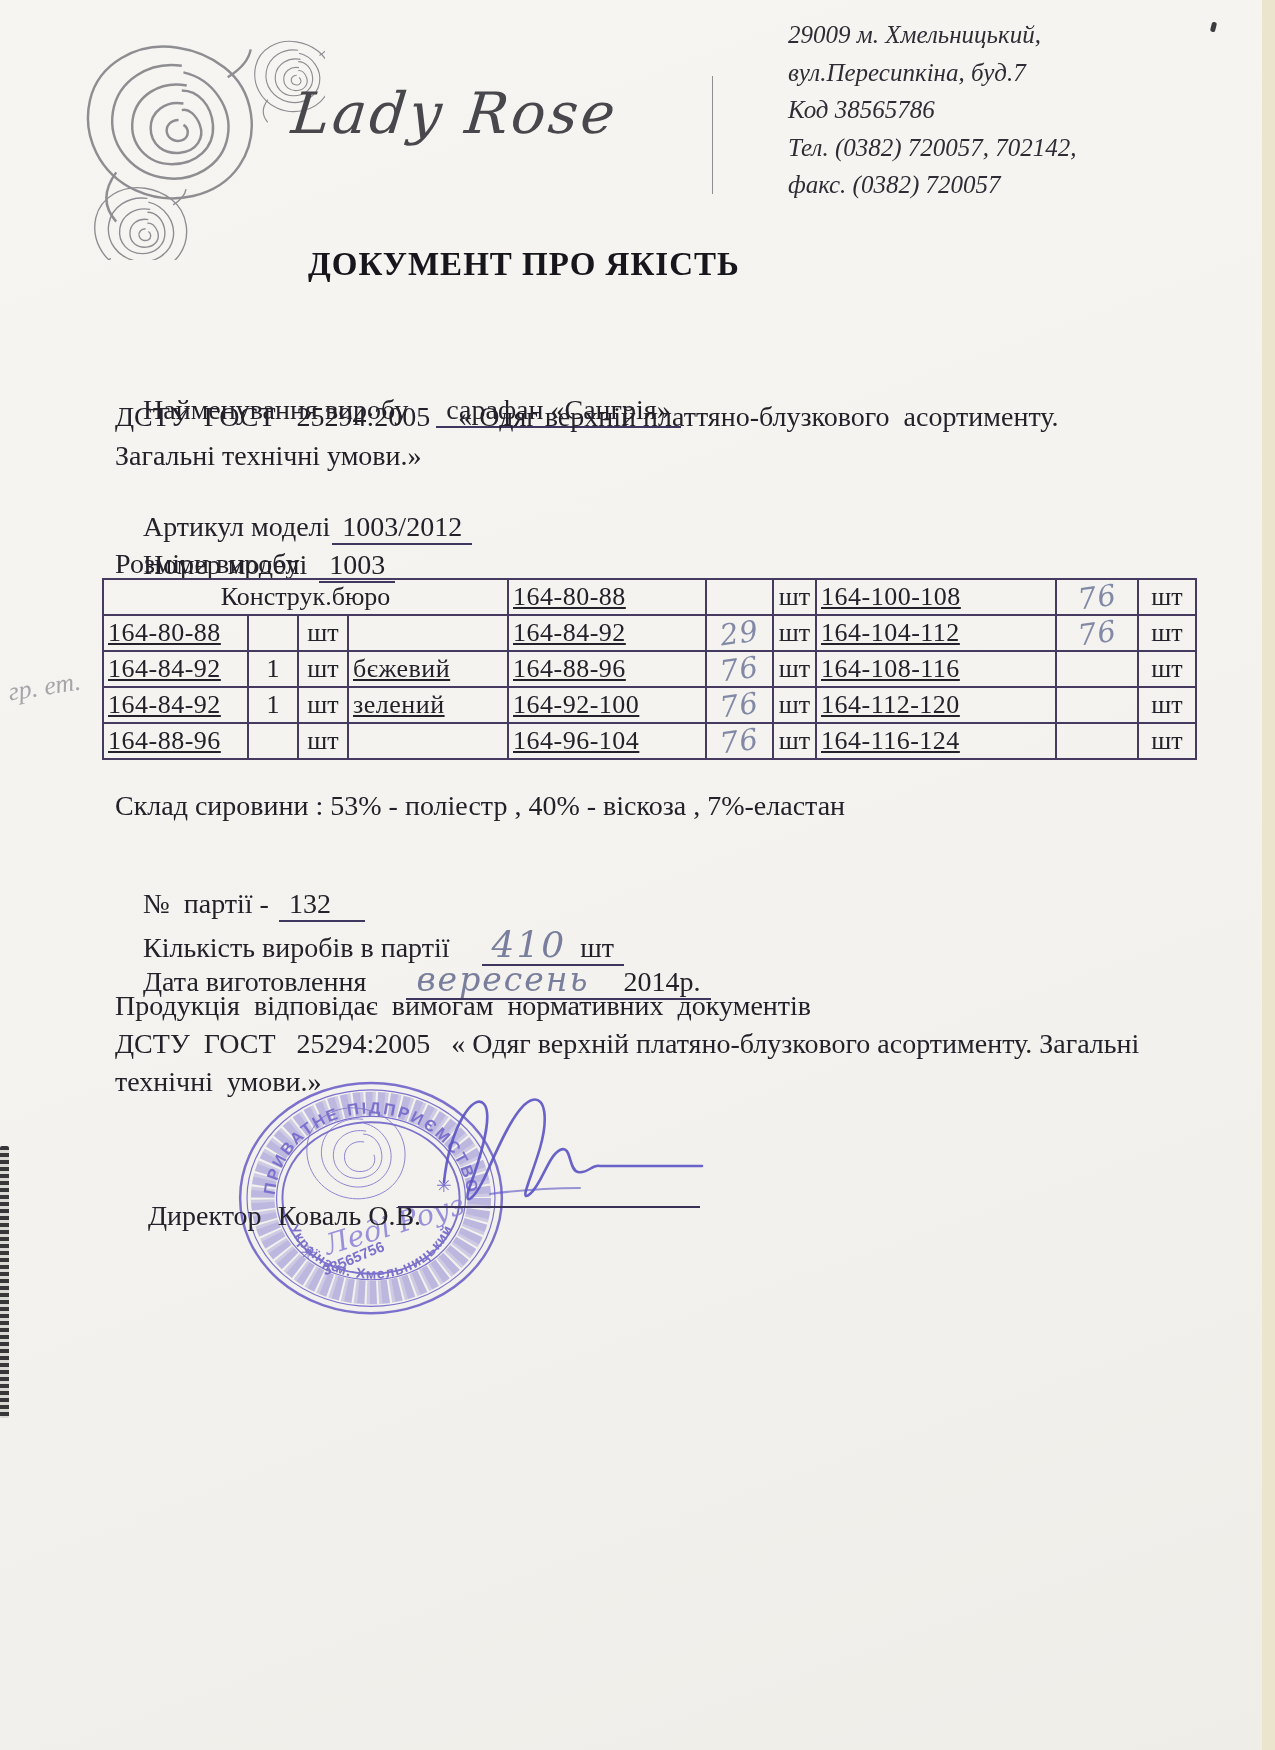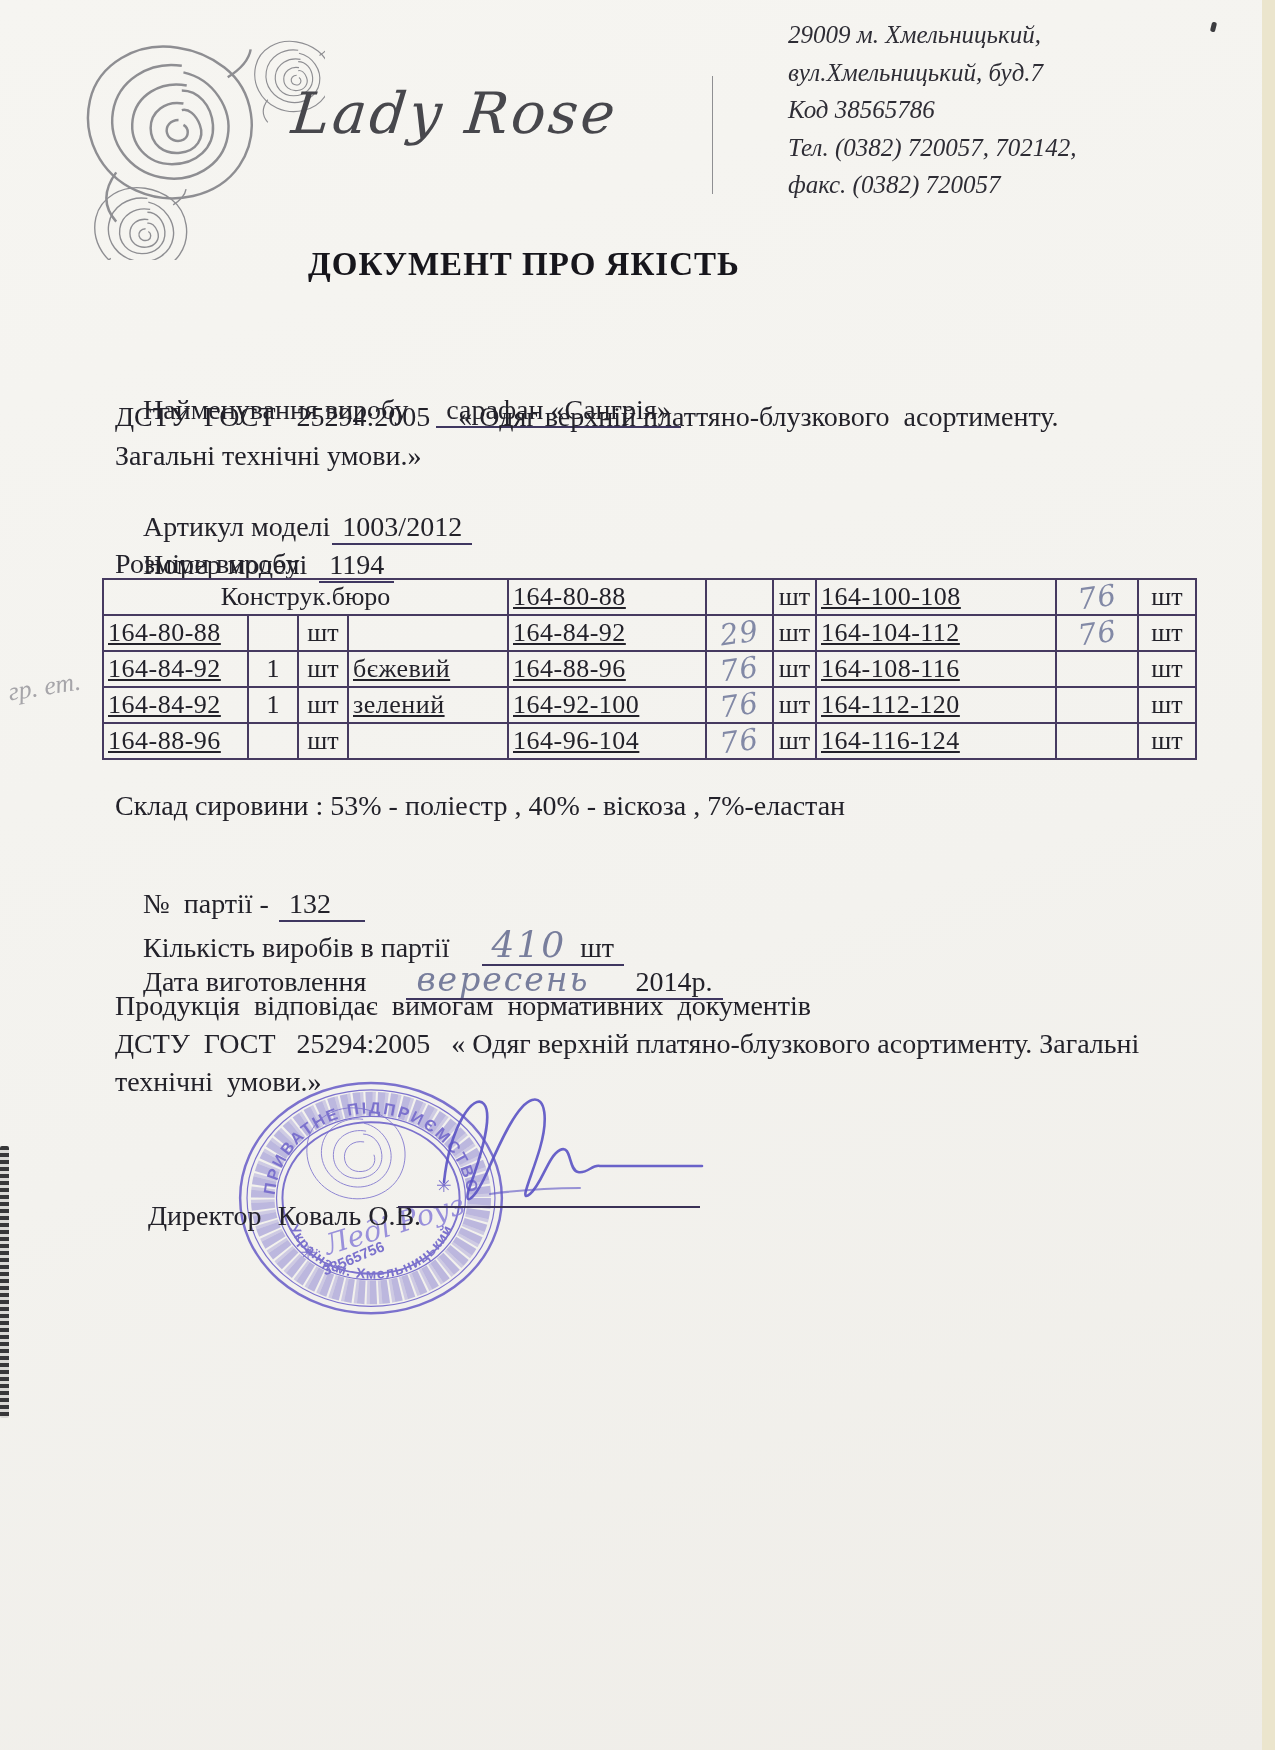--- a/index.html
+++ b/index.html
@@ -63,38 +63,38 @@
     </defs>
     <use href="#bloom" transform="translate(12,8) scale(0.82)"></use>
     <use href="#bloom" transform="translate(190,10) scale(0.38)"></use>
     <use href="#bloom" transform="translate(28,155) scale(0.46)"></use>
   </svg>
 
   <div class="brand">Lady Rose</div>
   <div class="vline"></div>
   <div class="addr">
     <div>29009 м. Хмельницький,</div>
-    <div>вул.Хмельницький, буд.7</div>
+    <div>вул.Пересипкіна, буд.7</div>
     <div>Код 38565786</div>
     <div>Тел. (0382) 720057, 702142,</div>
     <div>факс. (0382) 720057</div>
   </div>
 
   <div class="title">ДОКУМЕНТ ПРО ЯКІСТЬ</div>
 
   <div class="line" style="top:362px">
     <span>Найменування виробу</span><span style="margin-left:28px" class="u">сарафан «Сангрія»</span>
   </div>
   <div class="line" style="top:401px">ДСТУ  ГОСТ   25294:2005    « Одяг верхній платтяно-блузкового  асортименту.</div>
   <div class="line" style="top:440px">Загальні технічні умови.»</div>
   <div class="line" style="top:479px">
     <span>Артикул моделі</span><span class="u" style="margin-left:2px">1003/2012</span>
   </div>
   <div class="line" style="top:517px">
-    <span>Номер моделі</span><span class="u" style="margin-left:12px">1194</span>
+    <span>Номер моделі</span><span class="u" style="margin-left:12px">1003</span>
   </div>
   <div class="line" style="top:548px">Розміри виробу</div>
 
   <table class="sizes">
     <colgroup>
       <col style="width:145px">
         <col style="width:50px">
         <col style="width:50px">
         <col style="width:160px">
       <col style="width:198px">
@@ -168,21 +168,21 @@
   <div class="margin-note">гр. ет.</div>
 
   <div class="line" style="top:790px">Склад сировини : 53% - поліестр , 40% - віскоза , 7%-еластан</div>
   <div class="line" style="top:856px">
     <span>№  партії -</span><span class="u" style="margin-left:10px;padding-right:34px">132</span>
   </div>
   <div class="line" style="top:892px">
     <span>Кількість виробів в партії</span><span class="u" style="margin-left:32px"><span class="hw" style="font-size:36px">410</span><span class="gap">шт</span></span>
   </div>
   <div class="line" style="top:928px">
-    <span>Дата виготовлення</span><span class="u" style="margin-left:40px"><span class="hw" style="font-size:33px">вересень</span><span style="margin-left:46px">2014р.</span></span>
+    <span>Дата виготовлення</span><span class="u" style="margin-left:40px"><span class="hw" style="font-size:33px">вересень</span><span style="margin-left:34px">2014р.</span></span>
   </div>
 
   <div class="line" style="top:990px">Продукція  відповідає  вимогам  нормативних  документів</div>
   <div class="line" style="top:1028px">ДСТУ  ГОСТ   25294:2005   « Одяг верхній платяно-блузкового асортименту. Загальні</div>
   <div class="line" style="top:1066px">технічні  умови.»</div>
 
   <svg class="stamp" width="276" height="246" viewBox="0 0 280 250">
     <g stroke="#7b71cd" fill="none">
       <ellipse cx="140" cy="122" rx="133" ry="117" stroke-width="2.5"></ellipse>
       <ellipse cx="140" cy="122" rx="126" ry="110" stroke-width="1.2"></ellipse>

